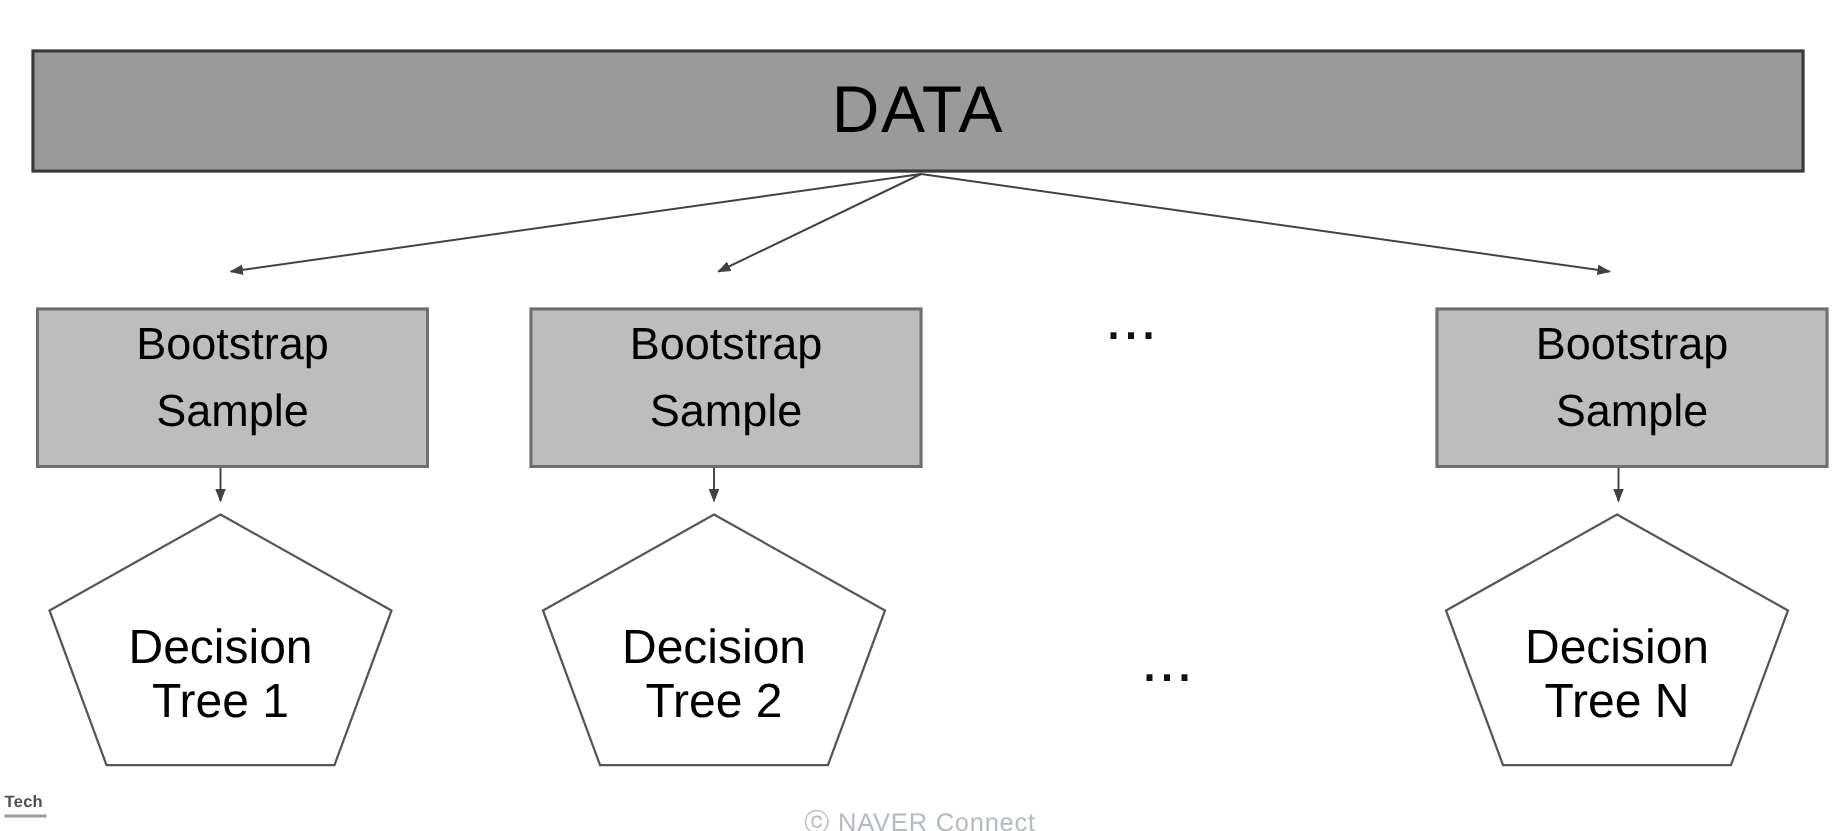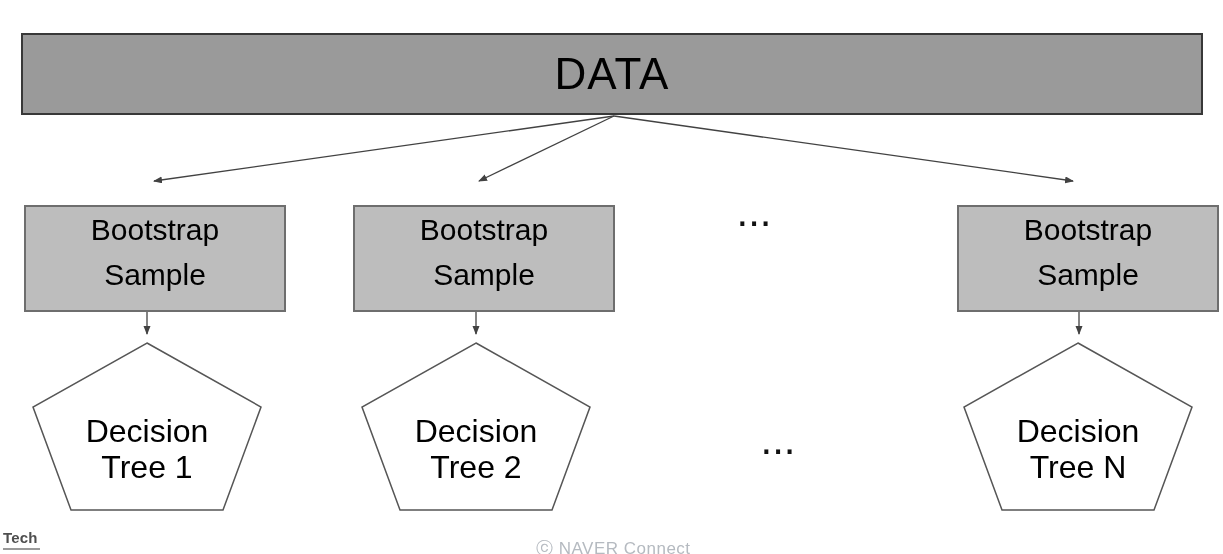--- a/index.html
+++ b/index.html
@@ -38,21 +38,21 @@
   }
   .tl-1{left:33px;} .tl-2{left:362px;} .tl-3{left:964px;}
   .ellipsis{
     position:absolute; width:100px; text-align:center;
     font-size:42px; line-height:52px; color:#111; font-weight:400;
   }
   .el-top{left:704px; top:186px;}
   .el-bottom{left:728px; top:414px;}
   .tech-logo{
     position:absolute; left:3px; top:529px;
-    font-size:15px; font-weight:700; color:var(--logo-color);
+    font-size:11px; font-weight:700; color:var(--logo-color);
     letter-spacing:.2px; border-bottom:2px solid var(--logo-underline);
     padding:0 2px 2px 0; display:inline-block;
   }
   .copyright{
     position:absolute; left:536px; top:537px;
     font-size:17px; color:var(--copyright-color); letter-spacing:.5px;
   }
   .pent{fill:var(--pentagon-fill); stroke:var(--pentagon-border); stroke-width:1.5;}
   .wire{stroke:var(--arrow); stroke-width:1.3; fill:none;}
   #ah path{fill:var(--arrow);}

